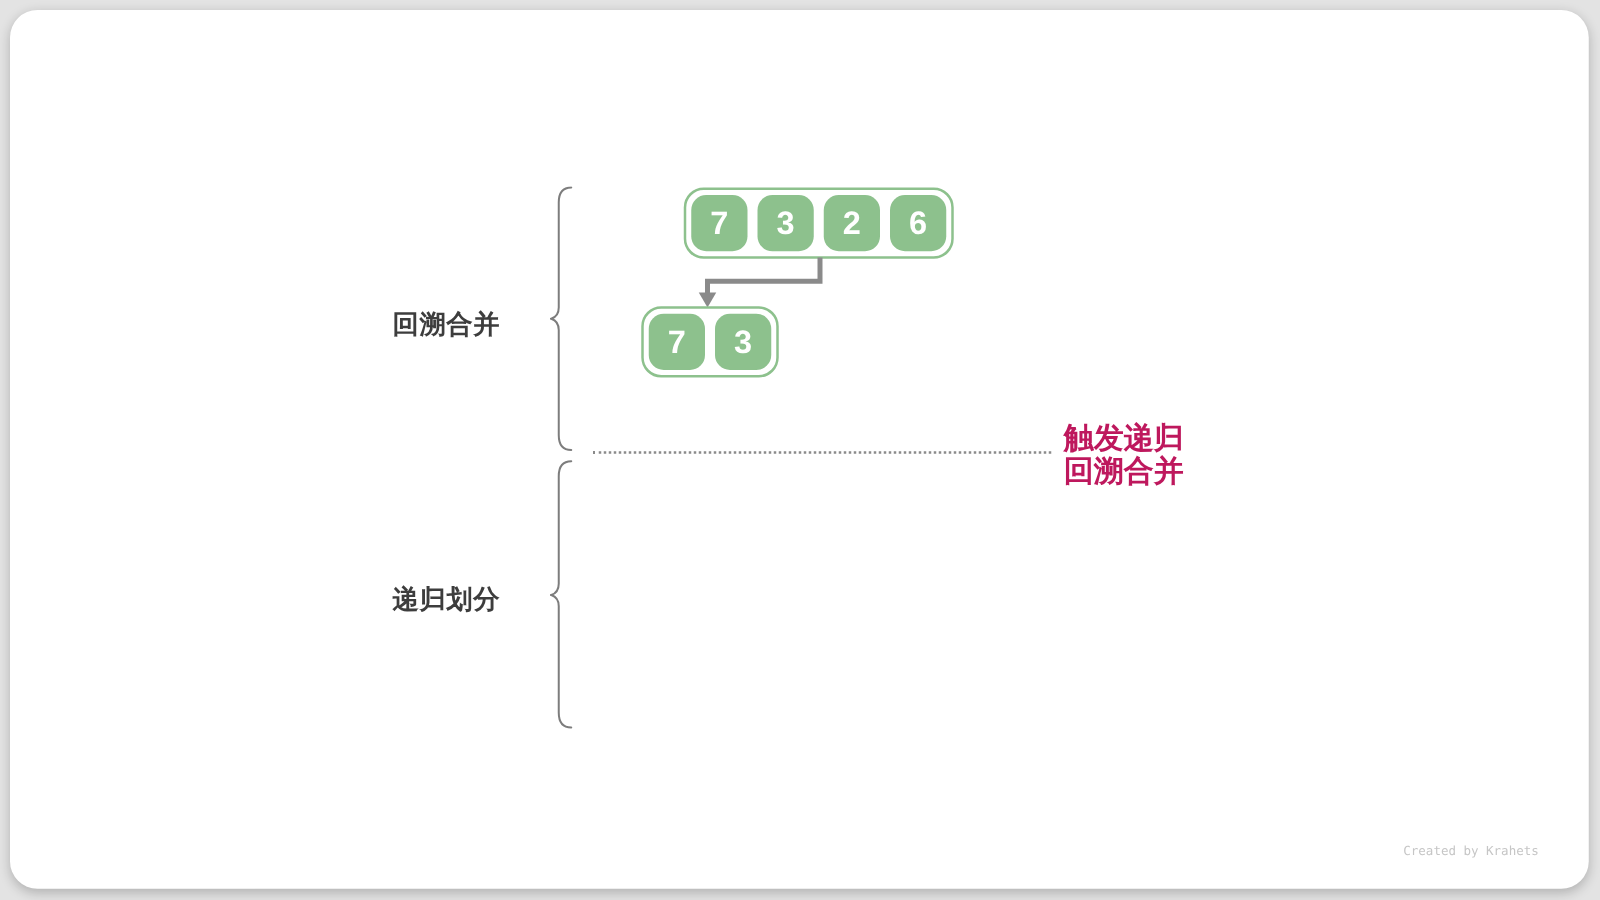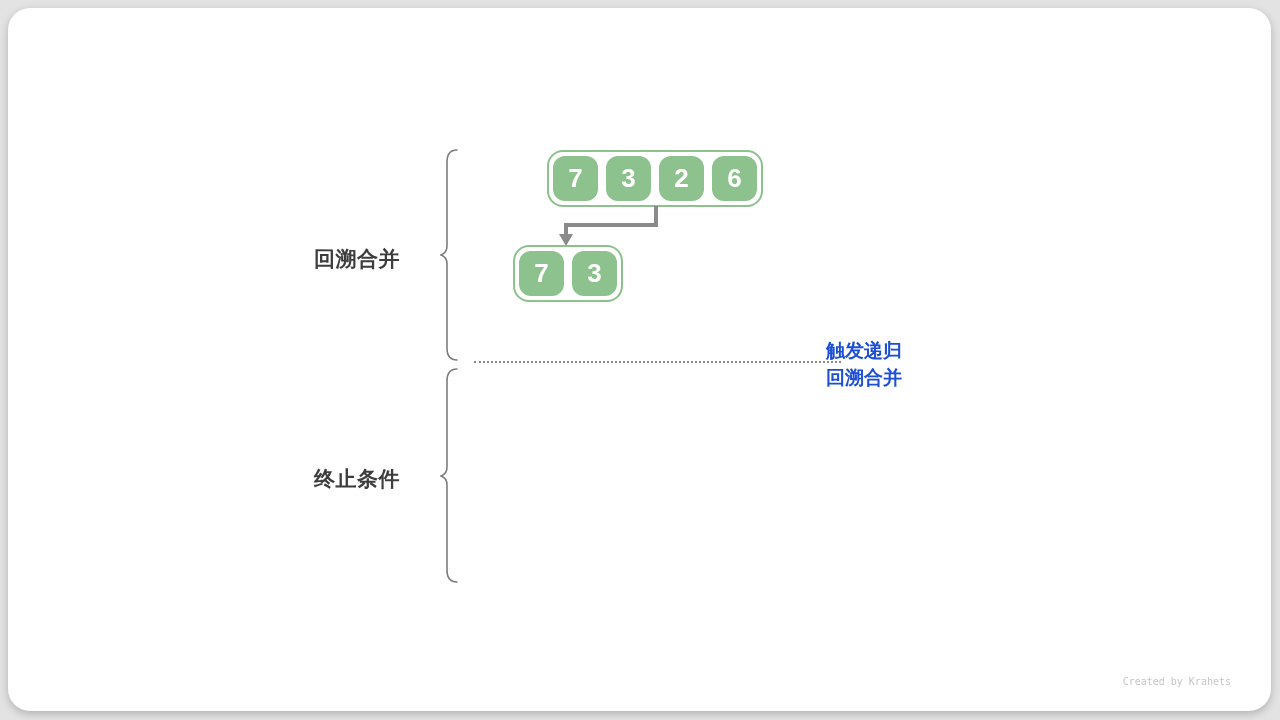--- a/index.html
+++ b/index.html
@@ -63,26 +63,26 @@
     left: 466px;
     top: 353px;
     width: 367px;
     height: 0;
     border-top: 2px dotted #8a8a8a;
   }
 
   
   .annotation {
     position: absolute;
-    left: 818px;
+    left: 843px;
     top: 329px;
-    font-size: 19px;
+    font-size: 24px;
     font-weight: bold;
     line-height: 27px;
-    color: #1d4ed8;
+    color: #be185d;
     white-space: nowrap;
   }
 
   .watermark {
     position: absolute;
     right: 40px;
     bottom: 24px;
     font-family: "DejaVu Sans Mono", "Liberation Mono", monospace;
     font-size: 10px;
     color: #c6c6c6;
@@ -95,21 +95,21 @@
 <div class="card">
 
   <svg class="abs" style="left:432px; top:141px;" width="20" height="213" viewBox="0 0 20 213">
     <path d="M17 1 Q7 1 7 13 L7 97 Q7 104 1 106 Q7 108 7 115 L7 199 Q7 211 17 211" fill="none" stroke="#7d7d7d" stroke-width="1.6" stroke-linecap="round"></path>
   </svg>
   <div class="phase-label" style="left:306px; top:237px;">回溯合并</div>
 
   <svg class="abs" style="left:432px; top:360px;" width="20" height="216" viewBox="0 0 20 216">
     <path d="M17 1 Q7 1 7 13 L7 99 Q7 106 1 108 Q7 110 7 117 L7 202 Q7 214 17 214" fill="none" stroke="#7d7d7d" stroke-width="1.6" stroke-linecap="round"></path>
   </svg>
-  <div class="phase-label" style="left:306px; top:457px;">终止条件</div>
+  <div class="phase-label" style="left:306px; top:457px;">递归划分</div>
 
   <div class="array" style="left:539px; top:142px;">
     <div class="cell">7</div>
     <div class="cell">3</div>
     <div class="cell">2</div>
     <div class="cell">6</div>
   </div>
 
   <svg class="abs" style="left:548px; top:196px;" width="110" height="44" viewBox="0 0 110 44">
     <polyline points="100,2 100,21 10,21 10,32" fill="none" stroke="#8a8a8a" stroke-width="4"></polyline>

